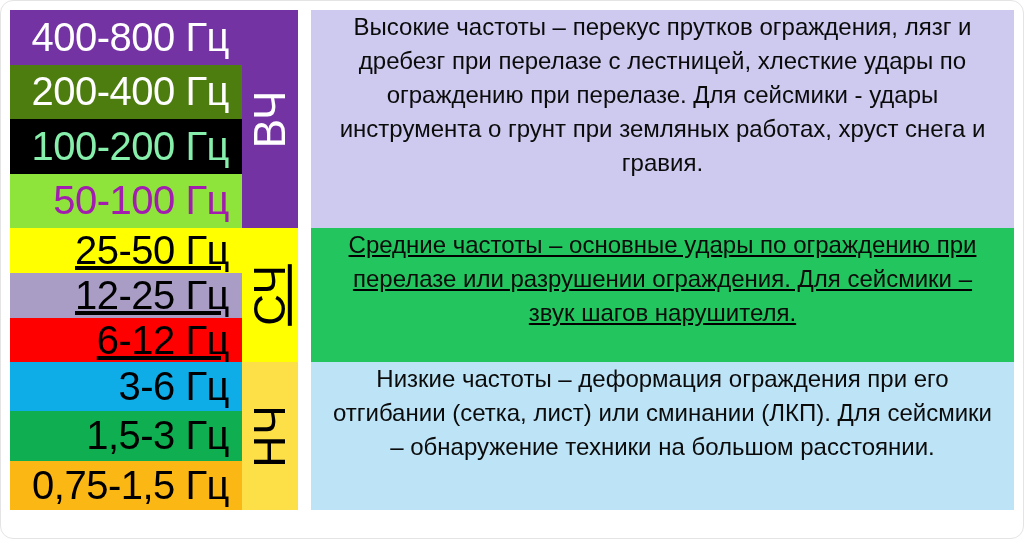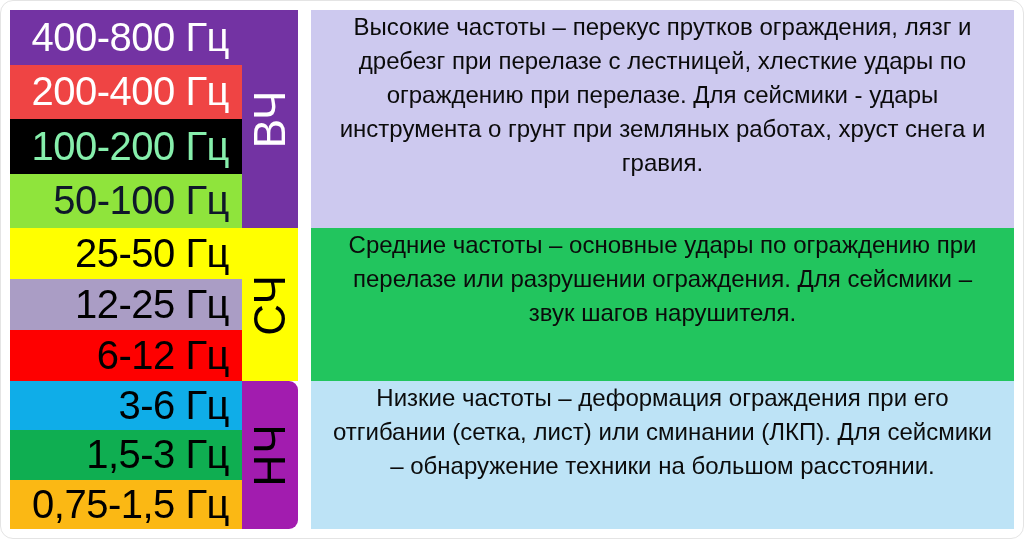--- a/index.html
+++ b/index.html
@@ -26,21 +26,21 @@
     width: 1004px; height: 519px;
     display: flex;
     flex-direction: column;
   }
   .group {
     display: flex;
     flex-direction: row;
     width: 100%;
   }
   .group-vch { height: 218px; }
-  .group-sch { height: 153px; }
+  .group-sch { height: 134px; text-decoration: underline; }
   .group-nch { height: 148px; }
   .bands {
     width: 288px;
     flex: 0 0 288px;
     display: flex;
     flex-direction: row;
   }
   .rows {
     width: 232px;
     flex: 0 0 232px;
@@ -90,23 +90,23 @@
 </head>
 <body>
 
 <div class="canvas">
   <div class="content">
 
     <section class="group group-vch">
       <div class="bands" style="background-color: rgb(115, 51, 163);">
         <div class="rows">
           <div class="freq-row" style="background-color: rgb(115, 51, 163); color: rgb(255, 255, 255);">400-800 Гц</div>
-          <div class="freq-row" style="background-color: #ef4444; color: rgb(255, 255, 255);">200-400 Гц</div>
+          <div class="freq-row" style="background-color: #4d7c0f; color: rgb(255, 255, 255);">200-400 Гц</div>
           <div class="freq-row" style="background-color: rgb(0, 0, 0); color: #86efac;">100-200 Гц</div>
-          <div class="freq-row" style="background-color: rgb(143, 228, 60); color: #0f172a;">50-100 Гц</div>
+          <div class="freq-row" style="background-color: rgb(143, 228, 60); color: #a21caf;">50-100 Гц</div>
         </div>
         <div class="band-label-col">
           <span class="vlabel" style="color: rgb(255, 255, 255);">ВЧ</span>
         </div>
       </div>
       <div class="panel" style="background-color: rgb(205, 201, 239);">
         <p>Высокие частоты – перекус прутков ограждения, лязг и дребезг при перелазе с лестницей, хлесткие удары по ограждению при перелазе. Для сейсмики - удары инструмента о грунт при земляных работах, хруст снега и гравия.</p>
       </div>
     </section>
 
@@ -120,21 +120,21 @@
         <div class="band-label-col">
           <span class="vlabel" style="color: rgb(0, 0, 0);">СЧ</span>
         </div>
       </div>
       <div class="panel" style="background-color: #22c55e;">
         <p>Средние частоты – основные удары по ограждению при перелазе или разрушении ограждения. Для сейсмики – звук шагов нарушителя.</p>
       </div>
     </section>
 
     <section class="group group-nch">
-      <div class="bands" style="background-color: #a21caf; border-radius: 9px;">
+      <div class="bands" style="background-color: #fde047;">
         <div class="rows">
           <div class="freq-row" style="background-color: rgb(15, 173, 232); color: rgb(0, 0, 0);">3-6 Гц</div>
           <div class="freq-row" style="background-color: rgb(15, 174, 81); color: rgb(0, 0, 0);">1,5-3 Гц</div>
           <div class="freq-row" style="background-color: rgb(251, 184, 20); color: rgb(0, 0, 0);">0,75-1,5 Гц</div>
         </div>
         <div class="band-label-col">
           <span class="vlabel" style="color: rgb(0, 0, 0);">НЧ</span>
         </div>
       </div>
       <div class="panel" style="background-color: rgb(189, 227, 246);">

